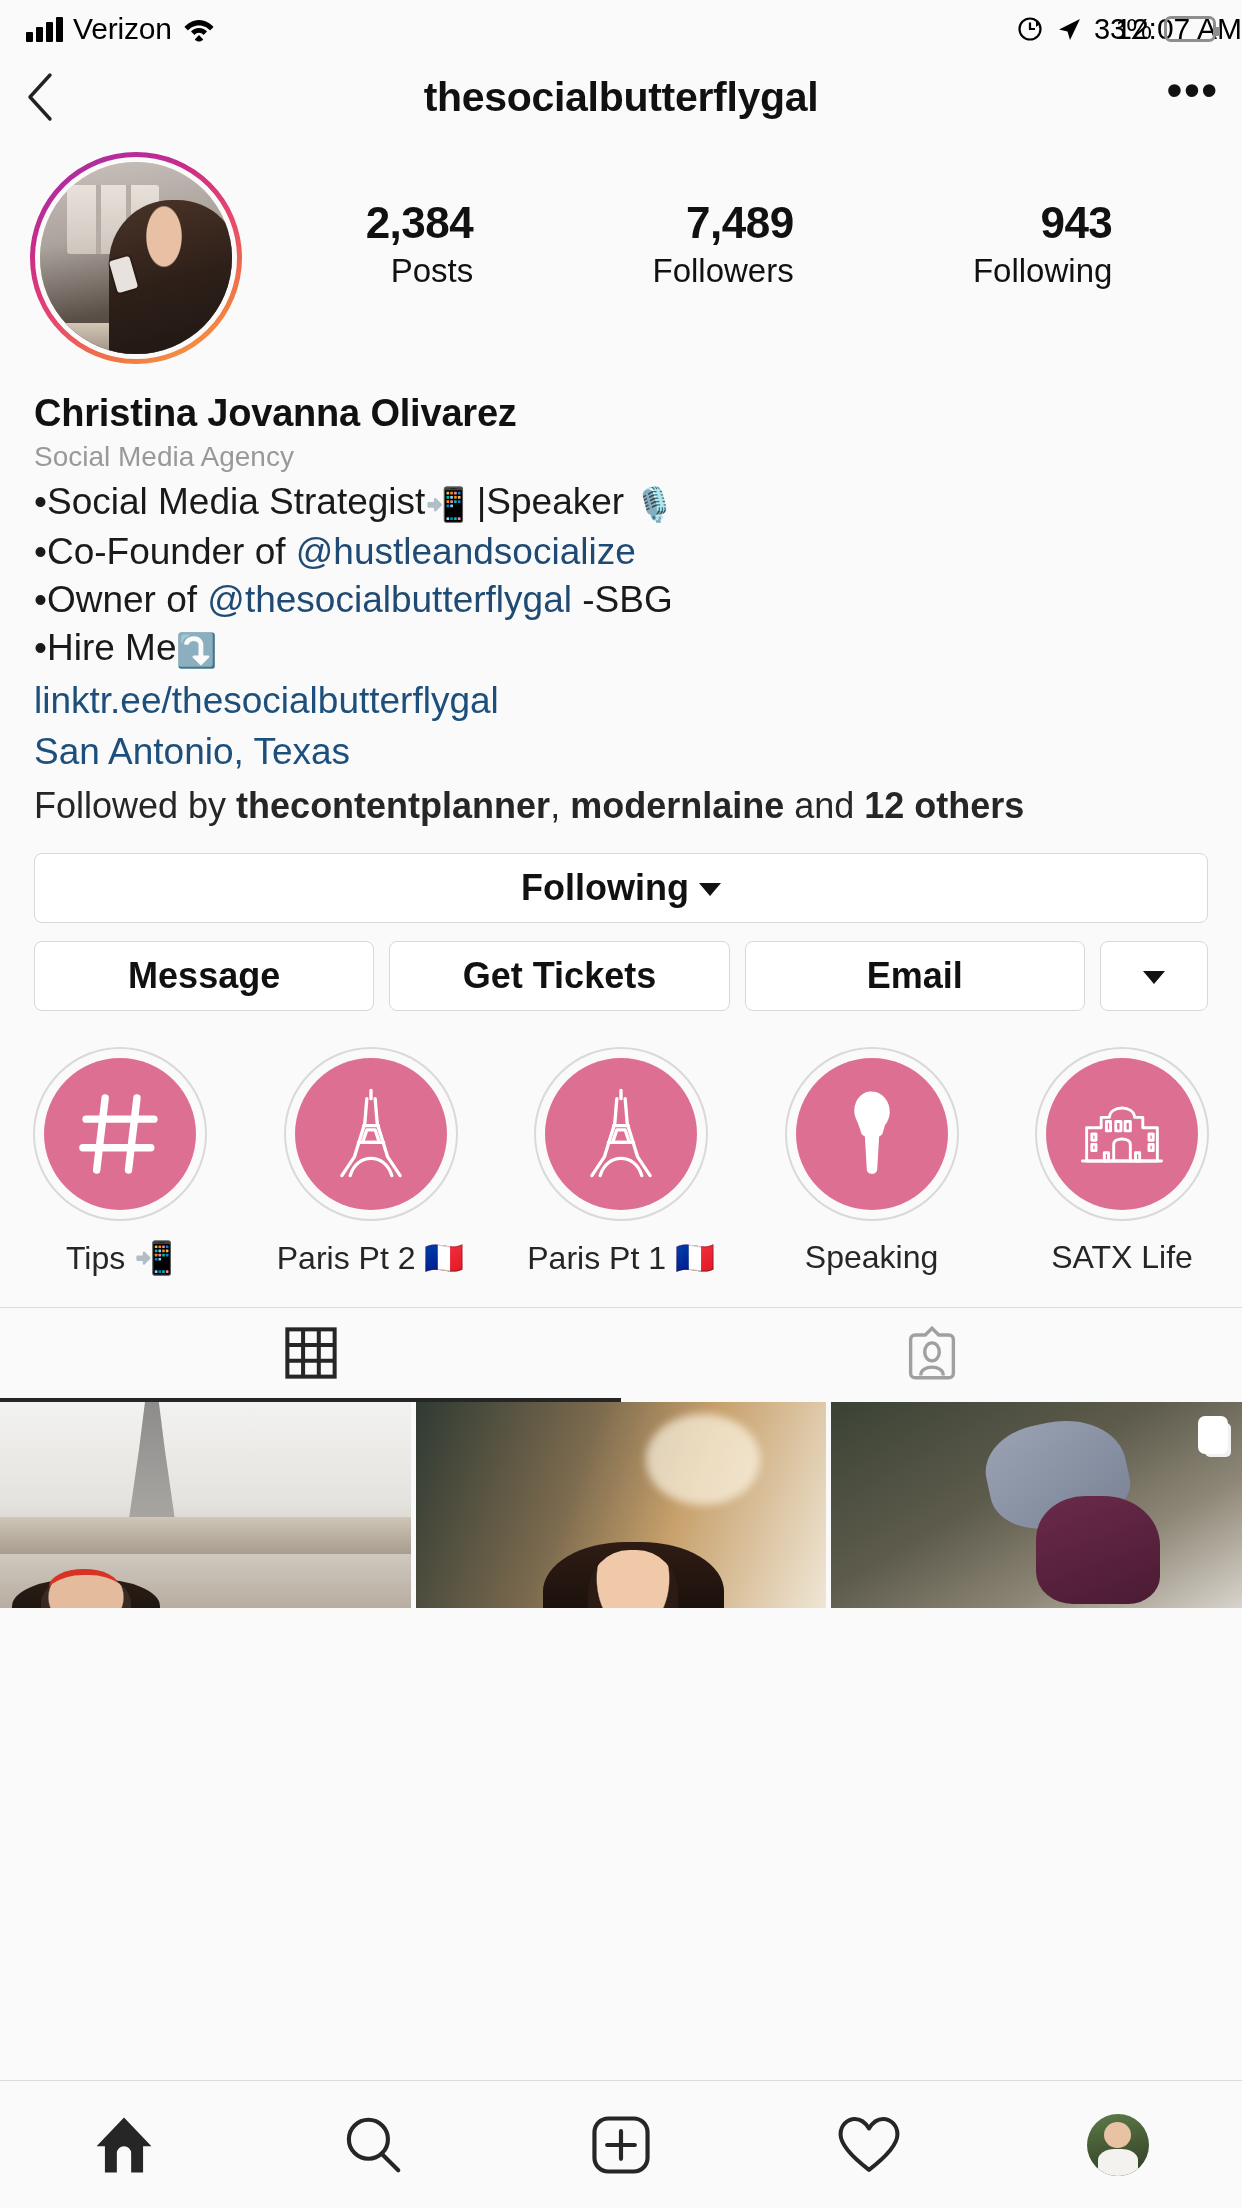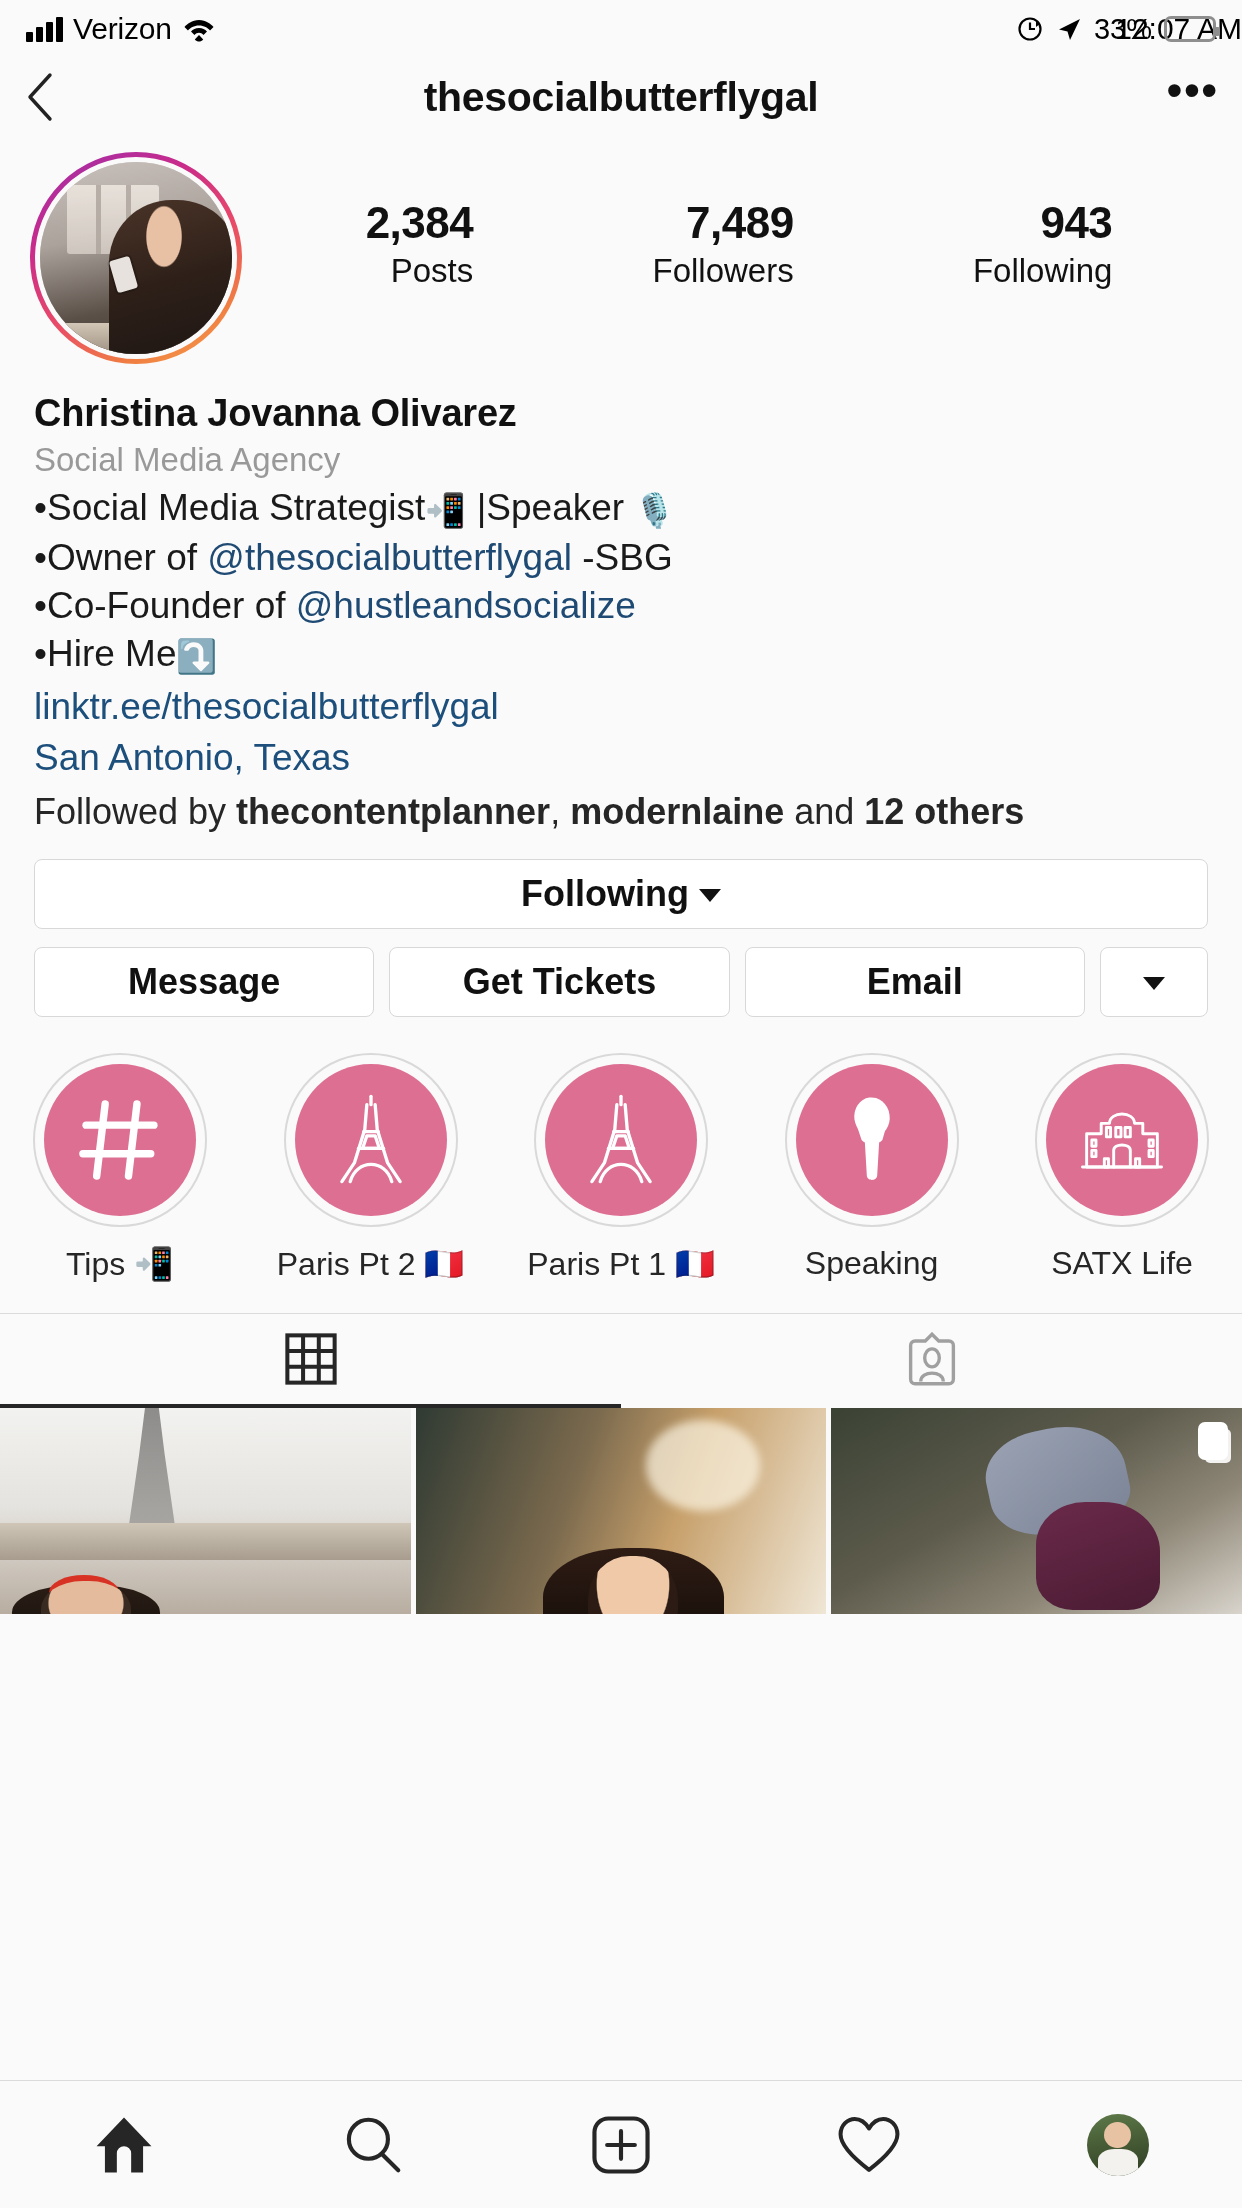--- a/index.html
+++ b/index.html
@@ -106,21 +106,21 @@
     flex: 1; display: flex; justify-content: space-around;
     padding: 46px 10px 0 34px;
   }
   .stat { text-align: right; cursor: pointer; }
   .stat-num { font-size: 44px; font-weight: 600; color: #111; letter-spacing: -0.5px; }
   .stat-lbl { font-size: 33px; font-weight: 400; color: #111; margin-top: 4px; }
 
   
   .bio { padding: 28px 34px 0 34px; }
   .bio-name { font-size: 38px; font-weight: 700; color: #111; letter-spacing: -0.2px; }
-  .bio-cat { font-size: 33px; color: #999; margin-top: 6px; font-weight: 400; }
+  .bio-cat { font-size: 28px; color: #999; margin-top: 6px; font-weight: 400; }
   .bio-line { font-size: 37px; color: #1a1a1a; line-height: 1.06; margin-top: 9px; white-space: nowrap; }
   .bio-line .mention { color: #1e4a73; }
   .emoji { font-size: 33px; vertical-align: -2px; }
   .bio-link { font-size: 37px; color: #1c4f7c; margin-top: 11px; cursor: pointer; }
   .bio-loc { font-size: 37px; color: #1c4f7c; margin-top: 9px; cursor: pointer; }
   .followed-by { font-size: 36px; color: #262626; margin-top: 13px; line-height: 1.12; }
   .followed-by b { font-weight: 700; }
 
   
   .actions { padding: 26px 34px 0 34px; }
@@ -300,25 +300,25 @@
 
 <div class="bio">
   <div class="bio-name">Christina Jovanna Olivarez</div>
   <div class="bio-cat">Social Media Agency</div>
 
   <div class="bio-line">
     <span>•Social Media Strategist</span><span class="emoji">📲</span><span> |Speaker </span><span class="emoji">🎙️</span>
   </div>
 
   <div class="bio-line">
+    <span>•Co-Founder of </span><span class="mention">@hustleandsocialize</span>
+  </div>
+
+  <div class="bio-line">
     <span>•Owner of </span><span class="mention">@thesocialbutterflygal</span><span> -SBG</span>
-  </div>
-
-  <div class="bio-line">
-    <span>•Co-Founder of </span><span class="mention">@hustleandsocialize</span>
   </div>
 
 
   <div class="bio-line">
     <span>•Hire Me</span><span class="emoji">⤵️</span>
   </div>
 
   <div class="bio-link">linktr.ee/thesocialbutterflygal</div>
   <div class="bio-loc">San Antonio, Texas</div>
 

